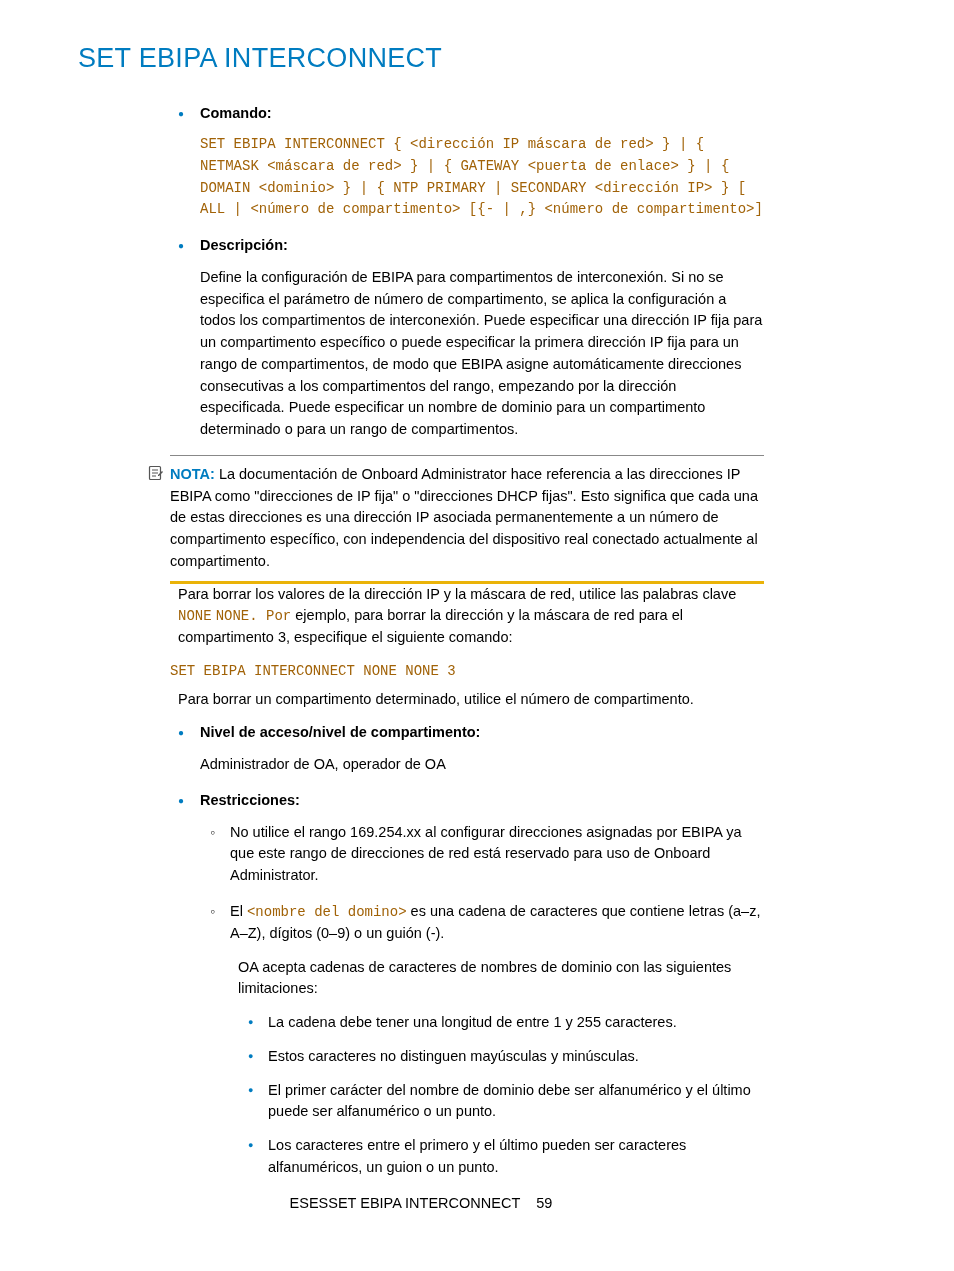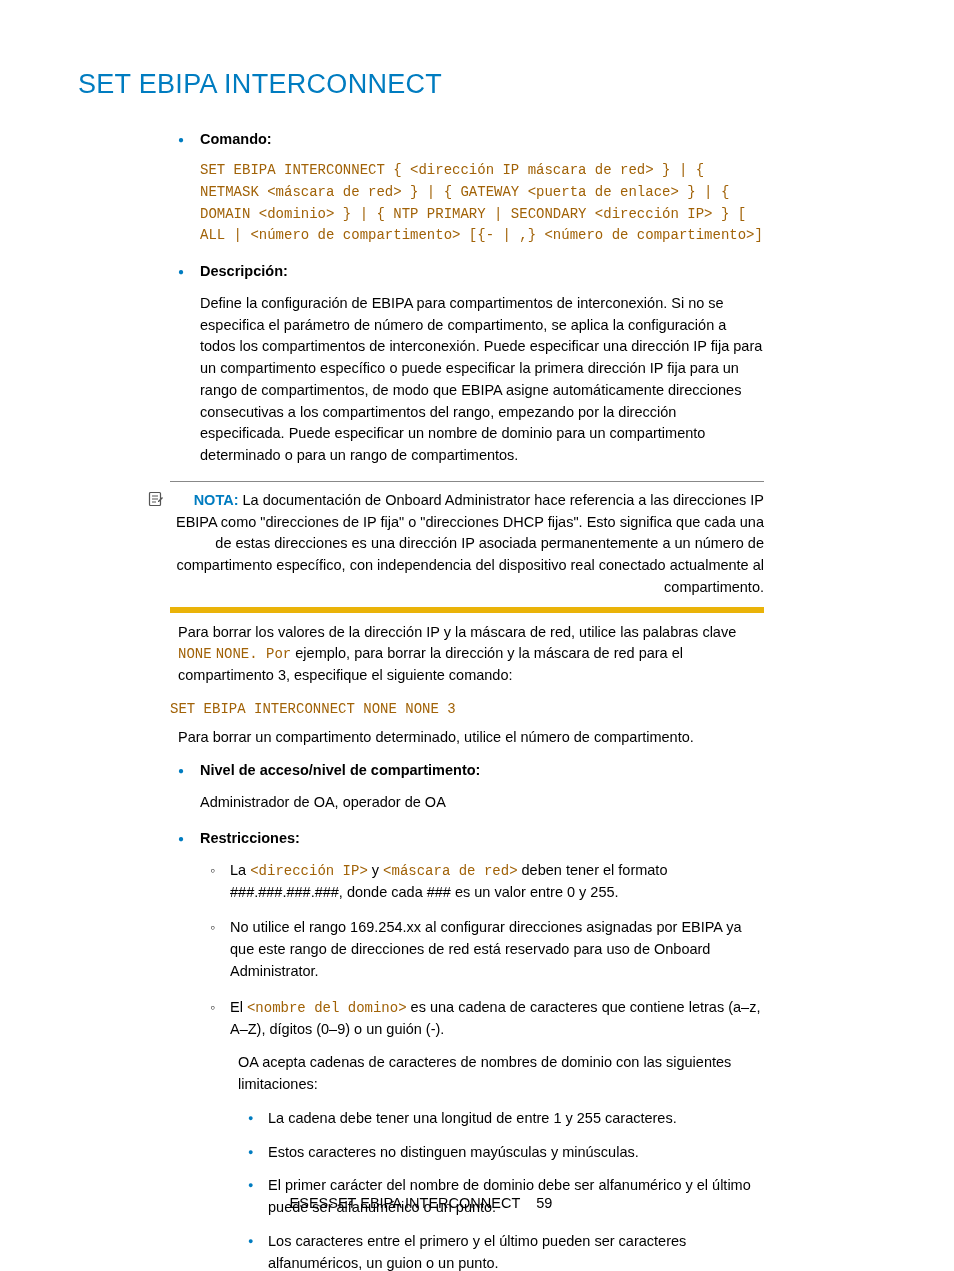--- a/index.html
+++ b/index.html
@@ -8,21 +8,21 @@
     font-family: Arial, Helvetica, sans-serif;
     font-size: 14.5px;
     color: #000;
     background: #fff;
     line-height: 1.5;
   }
   .page {
     width: 842px;
     height: 1271px;
     box-sizing: border-box;
-    padding: 64px 78px 50px 78px;
+    padding: 38px 78px 50px 78px;
     position: relative;
   }
   h1 {
     font-size: 27px;
     font-weight: normal;
     color: #007cc0;
     margin: 0 0 24px 0;
     letter-spacing: 0.3px;
   }
   .content {
@@ -61,25 +61,24 @@
     line-height: 1.55;
   }
   .desc-block {
     margin-top: 10px;
   }
   .p {
     margin: 0 0 12px 8px;
   }
   .note-box {
     border-top: 1px solid #888;
-    border-bottom: 6px solid #eab308;
+    border-bottom: 3px solid #eab308;
     padding: 8px 0 8px 0;
-    margin: 6px 0 9px 0;
-    position: relative;
-    text-align: right;
+    margin: 6px 0 0 0;
+    position: relative;
   }
   .note-icon {
     position: absolute;
     left: -22px;
     top: 8px;
     font-size: 16px;
     color: #555;
   }
   .note-label {
     color: #007cc0;
@@ -181,23 +180,20 @@
 
     <ul class="main-list">
       <li>
         <span class="label">Nivel de acceso/nivel de compartimento:</span>
         <div class="desc-block">Administrador de OA, operador de OA</div>
       </li>
 
       <li>
         <span class="label">Restricciones:</span>
         <ul class="sub-list">
-          <li>
-            <span>La </span><span class="mono">&lt;dirección IP&gt;</span><span> y </span><span class="mono">&lt;máscara de red&gt;</span><span> deben tener el formato ###.###.###.###, donde cada ### es un valor entre 0 y 255.</span>
-          </li>
           <li>
             <span>No utilice el rango 169.254.xx al configurar direcciones asignadas por EBIPA ya que este rango de direcciones de red está reservado para uso de Onboard Administrator.</span>
           </li>
           <li>
             <span>El </span><span class="mono">&lt;nombre del domino&gt;</span><span> es una cadena de caracteres que contiene letras (a–z, A–Z), dígitos (0–9) o un guión (-).</span>
             <p class="p" style="margin-top:12px">OA acepta cadenas de caracteres de nombres de dominio con las siguientes limitaciones:</p>
             <ul class="sub-sub-list">
               <li>La cadena debe tener una longitud de entre 1 y 255 caracteres.</li>
               <li>Estos caracteres no distinguen mayúsculas y minúsculas.</li>
               <li>El primer carácter del nombre de dominio debe ser alfanumérico y el último puede ser alfanumérico o un punto.</li>

